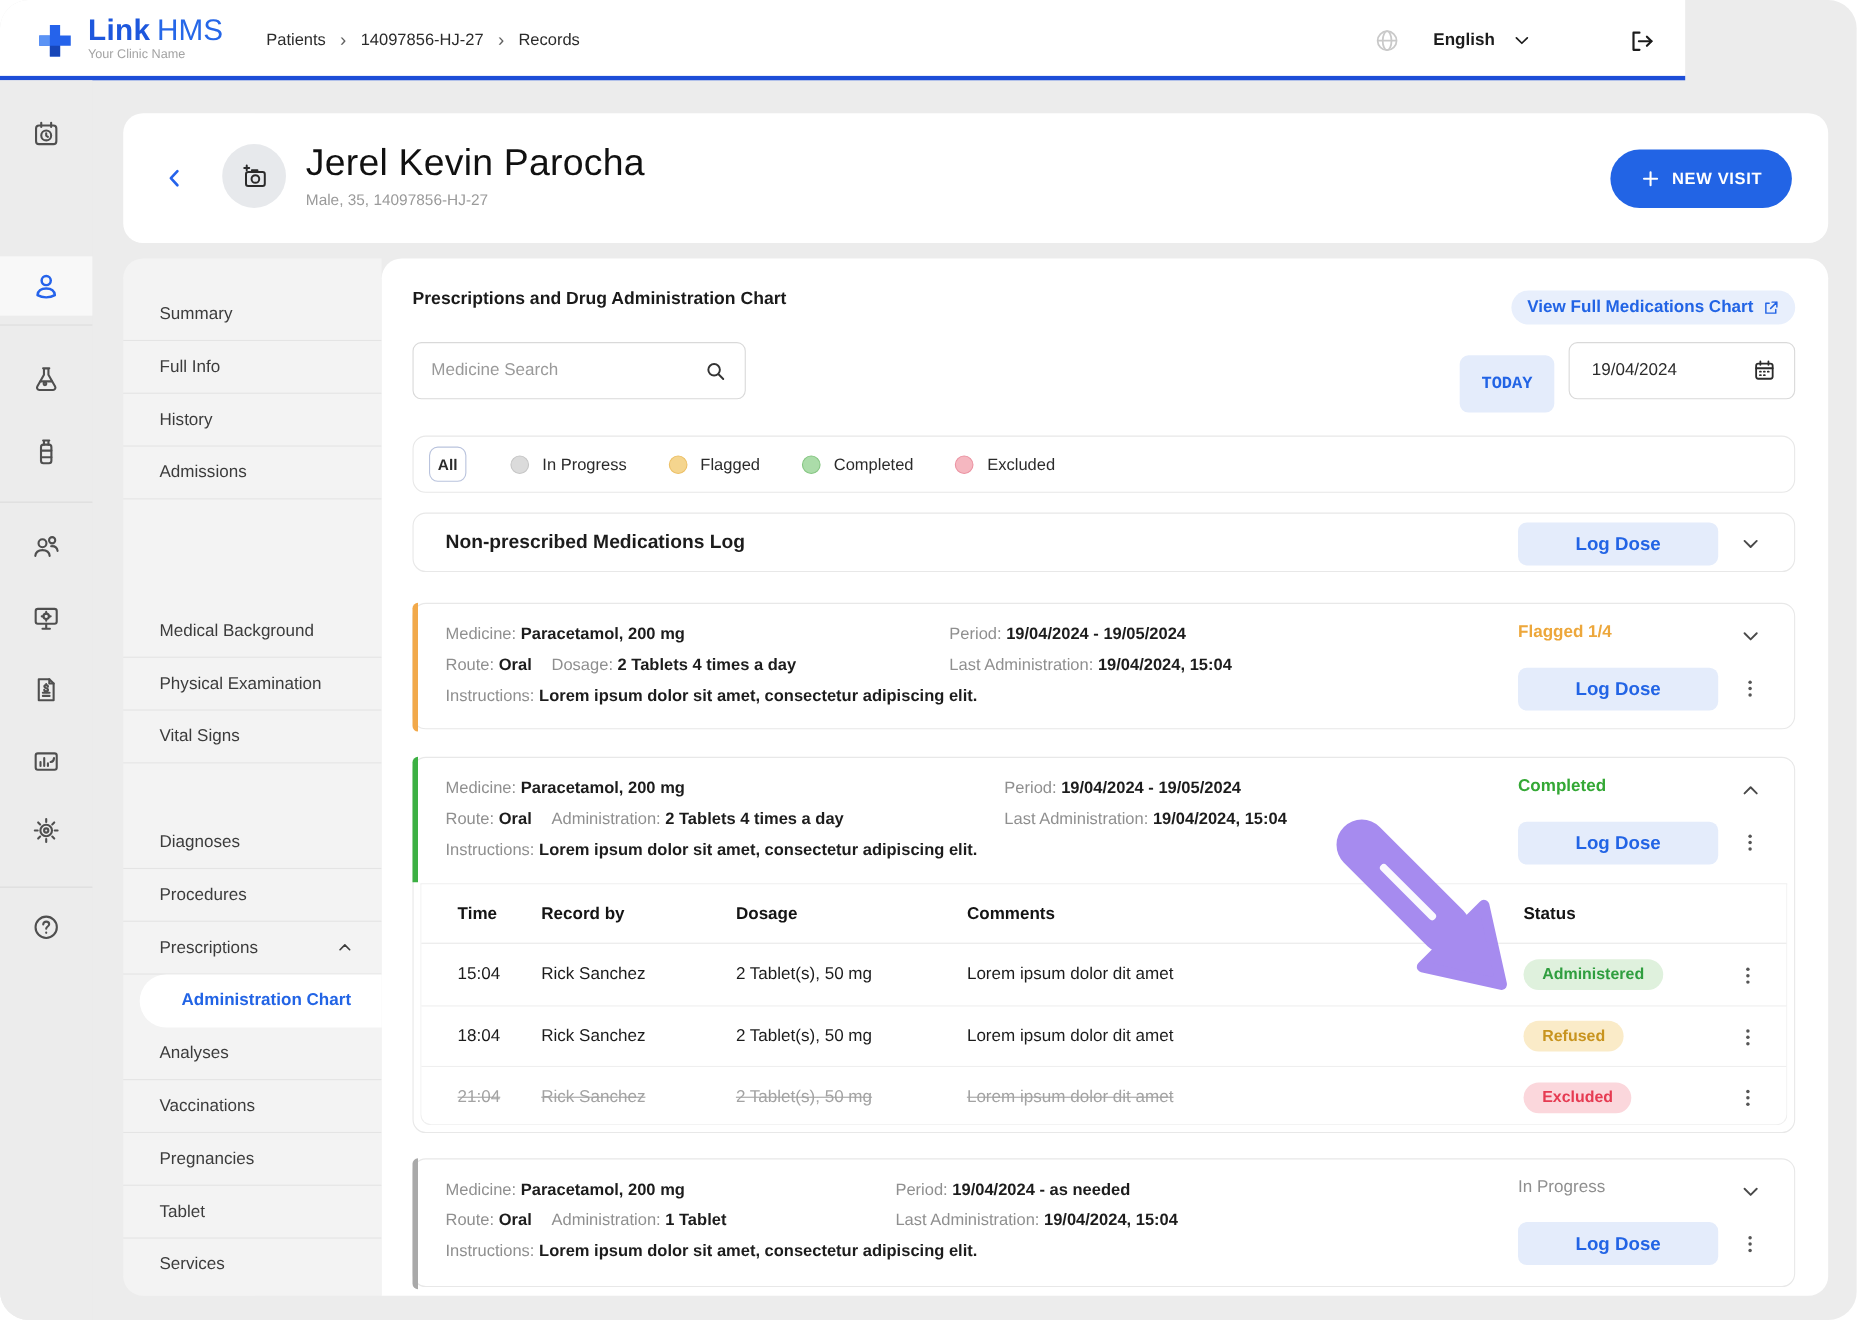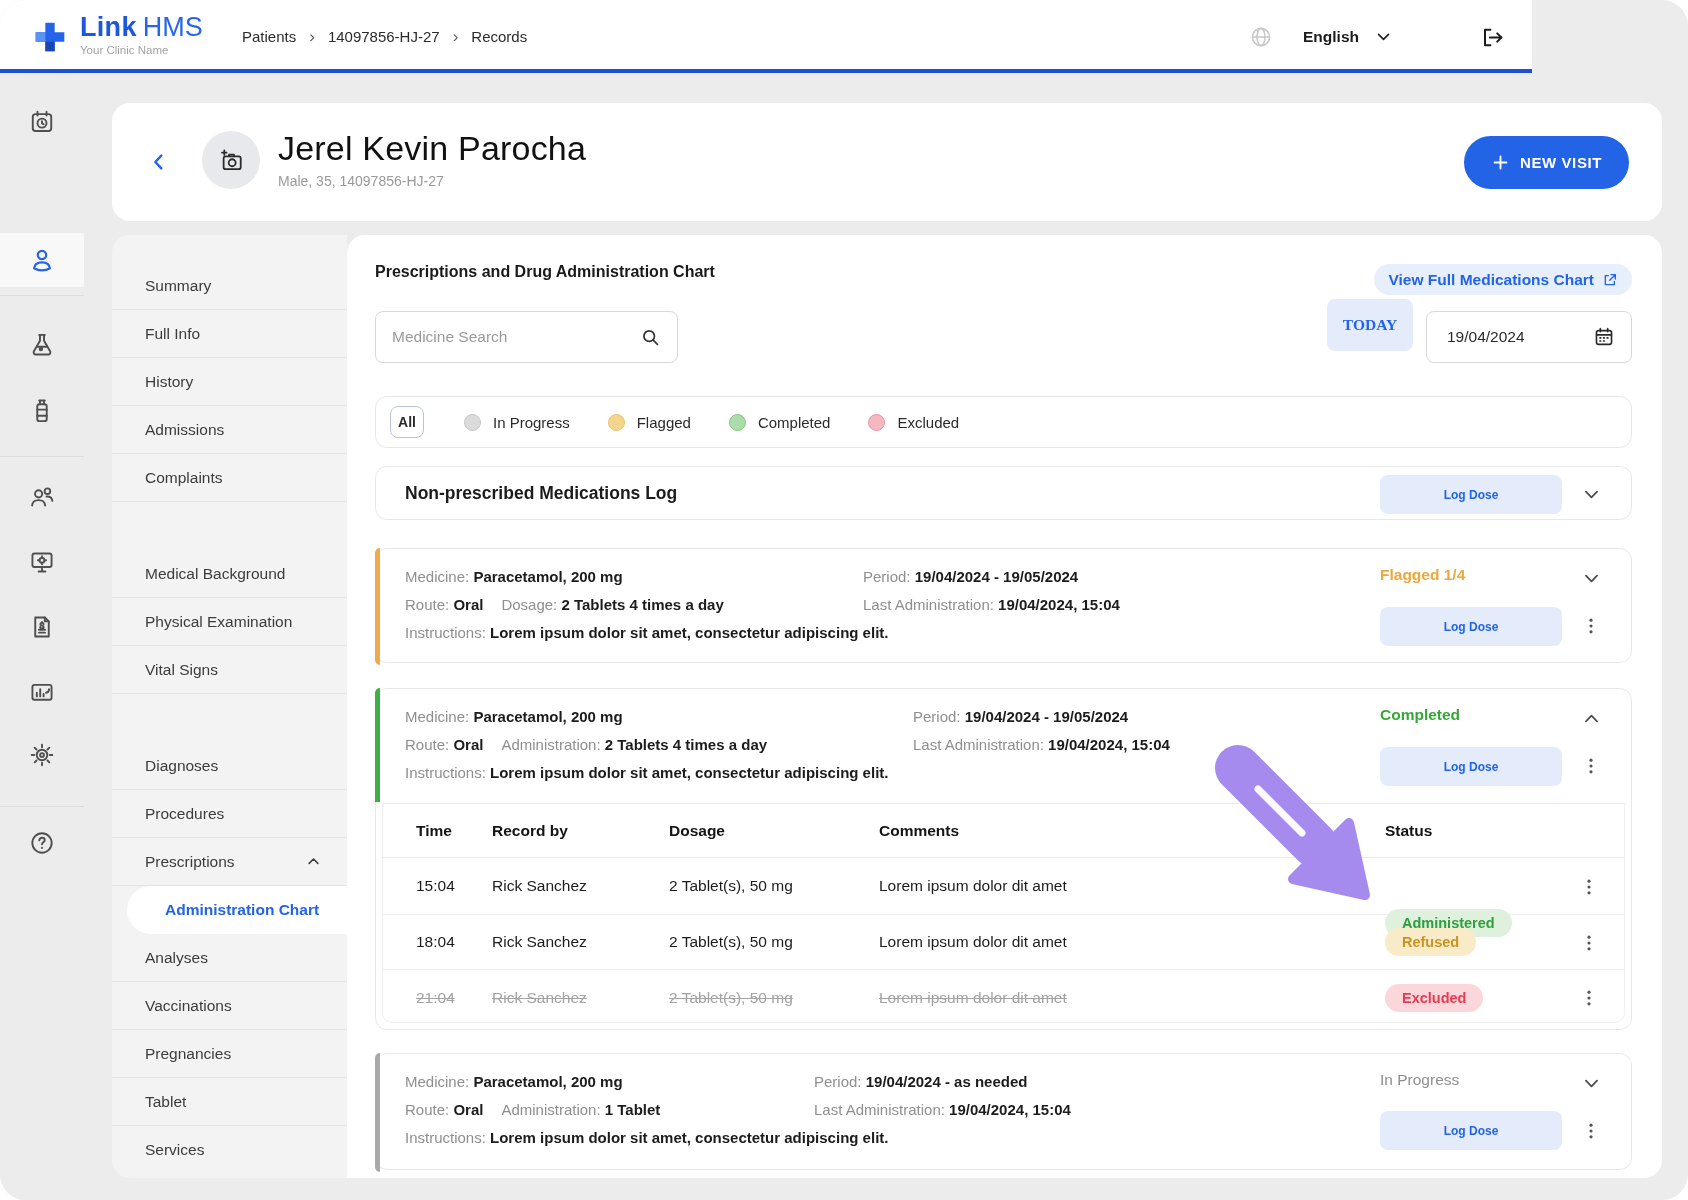--- a/index.html
+++ b/index.html
@@ -36,54 +36,54 @@
   .nav-pill { position:absolute; left:15px; width:220px; height:48px; background:#fff; border-radius:24px 0 0 24px; display:flex; align-items:center; padding-left:38px; cursor:pointer; z-index:2; }
   .nav-pill span { color:#2264e5; font-weight:700; font-size:15.5px; }
 
   
   #content-card { position:absolute; left:347px; top:235px; width:1315px; height:943px; background:#fff; border-radius:18px 18px 18px 0; }
   .ct-title { font-size:16px; font-weight:600; color:#1a1a1a; }
   .pill-link { position:absolute; right:30px; top:29px; height:31px; padding:0 14px; background:#e8effc; border-radius:16px; display:flex; align-items:center; gap:8px; color:#2264e5; font-size:15.5px; font-weight:600; cursor:pointer; }
   .search-box { position:absolute; left:28px; top:76px; width:303px; height:52px; border:1px solid #d9d9d9; border-radius:8px; display:flex; align-items:center; }
   .search-box input { border:none; outline:none; flex:1; margin-left:16px; font-family:inherit; font-size:15.5px; color:#333; background:transparent; }
   .search-box input::placeholder { color:#9a9a9a; }
-  .btn-today { position:absolute; left:980px; top:64px; width:86px; height:52px; background:#e4ecfb; border:none; border-radius:8px; color:#2264e5; font-family:Liberation Serif, serif; font-size:15.5px; font-weight:700; cursor:pointer; }
+  .btn-today { position:absolute; left:980px; top:88px; width:86px; height:52px; background:#e4ecfb; border:none; border-radius:8px; color:#2264e5; font-family:Liberation Mono, monospace; font-size:15.5px; font-weight:700; cursor:pointer; }
   .date-field { position:absolute; left:1079px; top:76px; width:206px; height:52px; border:1px solid #d9d9d9; border-radius:8px; display:flex; align-items:center; padding:0 16px 0 20px; cursor:pointer; }
   .date-value { flex:1; font-size:15.5px; color:#2b2b2b; }
 
   .filter-bar { position:absolute; left:28px; top:161px; width:1257px; height:52px; border:1px solid #e8e8e8; border-radius:12px; display:flex; align-items:center; }
   .chip-all { margin-left:14px; width:34px; height:32px; border:1px solid #b9c3dd; border-radius:8px; background:#fff; display:flex; align-items:center; justify-content:center; font-size:14px; font-weight:600; color:#2b2b2b; cursor:pointer; }
   .filter-item { display:flex; align-items:center; gap:12px; cursor:pointer; }
   .dot { width:17px; height:17px; border-radius:50%; }
   .filter-label { font-size:15px; color:#2b2b2b; }
 
   .log-panel { position:absolute; left:28px; top:231px; width:1257px; height:54px; border:1px solid #e8e8e8; border-radius:12px; }
   .log-title { position:absolute; left:29px; top:50%; transform:translateY(-50%); font-size:17.5px; font-weight:600; color:#1c1c1c; }
 
-  .btn-logdose { position:absolute; left:1004px; width:182px; height:39px; background:#e4ecfb; border:none; border-radius:8px; color:#2264e5; font-family:inherit; font-size:12px; font-weight:600; cursor:pointer; }
+  .btn-logdose { position:absolute; left:1004px; width:182px; height:39px; background:#e4ecfb; border:none; border-radius:8px; color:#2264e5; font-family:inherit; font-size:17px; font-weight:600; cursor:pointer; }
   .ic-btn { position:absolute; background:none; border:none; cursor:pointer; width:26px; height:26px; display:flex; align-items:center; justify-content:center; }
 
   .med-card { position:absolute; left:28px; width:1257px; border:1px solid #e8e8e8; border-radius:12px; background:#fff; }
   .accent { position:absolute; left:-1px; top:-1px; width:5px; border-radius:12px 0 0 12px; }
   .mc-lines { position:absolute; left:29px; top:14px; line-height:28px; font-size:15px; }
   .lbl { color:#8f8f8f; }
   .val { color:#1c1c1c; font-weight:600; }
   .gap-lbl { margin-left:18px; }
   .status-flagged { color:#eda73b; font-weight:600; font-size:15.5px; }
   .status-completed { color:#34a835; font-weight:600; font-size:15.5px; }
   .status-inprogress { color:#8f8f8f; font-weight:500; font-size:15.5px; }
   .mc-status { position:absolute; left:1004px; top:17px; }
 
   .dose-table { position:absolute; left:6px; right:6px; top:114px; bottom:6px; border-top:1px solid #e9e9e9; border-left:1px solid #efefef; border-right:1px solid #efefef; border-bottom:1px solid #efefef; border-radius:0 0 10px 10px; }
   .t-row { position:relative; width:100%; }
   .t-cell { position:absolute; top:50%; transform:translateY(-50%); font-size:15.5px; color:#1c1c1c; }
   .t-head .t-cell { font-weight:700; color:#141414; }
   .c1{left:33px}.c2{left:109px}.c3{left:286px}.c4{left:496px}.c5{left:1002px}
   .badge { display:inline-block; padding:6px 17px; border-radius:16px; font-size:14.5px; font-weight:600; }
-  .badge-administered { background:#dff1dd; color:#2f9e3f;margin-top:37px; }
+  .badge-administered { background:#dff1dd; color:#2f9e3f; }
   .badge-refused { background:#faebc8; color:#c8941f; }
   .badge-excluded { background:#fbd7dc; color:#e63b52; }
   .row-excluded .strik { color:#a3a3a3; text-decoration:line-through; }
 
   svg { display:block; }
   .no-sel { user-select:none; }
 </style>
 </head>
 <body>
 
@@ -252,23 +252,20 @@
           <span>Summary</span>
         </div>
     <div class="nav-row" style="top:75px;">
           <span>Full Info</span>
         </div>
     <div class="nav-row" style="top:123px;">
           <span>History</span>
         </div>
     <div class="nav-row" style="top:171px;">
           <span>Admissions</span>
-        </div>
-    <div class="nav-row" style="top:219px;">
-          <span>Complaints</span>
         </div>
     <div class="nav-row" style="top:315px;">
           <span>Medical Background</span>
         </div>
     <div class="nav-row" style="top:363px;">
           <span>Physical Examination</span>
         </div>
     <div class="nav-row" style="top:411px;">
           <span>Vital Signs</span>
         </div>

